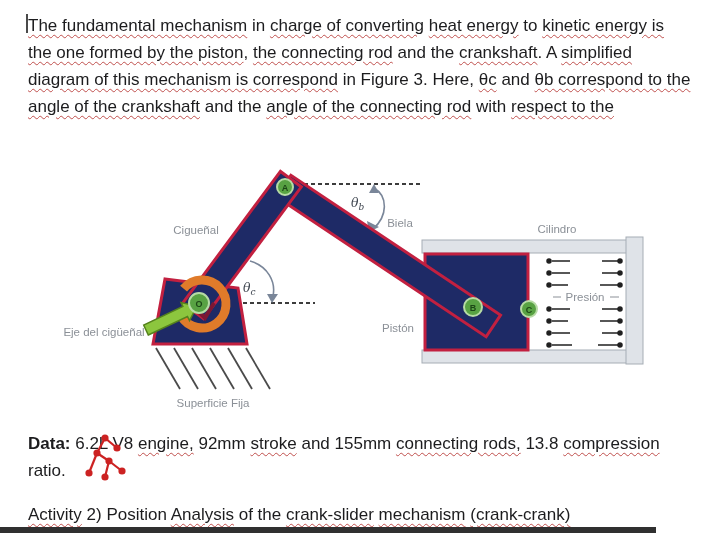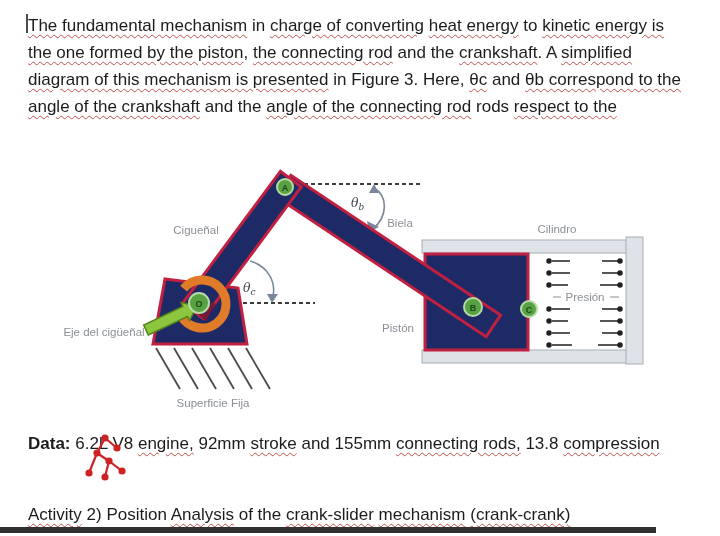--- a/index.html
+++ b/index.html
@@ -37,22 +37,22 @@
 </head>
 <body>
 
 <div class="page">
 
   <div id="cursor"></div>
 
   <div id="paragraph" class="textblock">
       <div class="tline"><span class="sq">The fundamental mechanism</span><span> in </span><span class="sq">charge of converting</span><span> </span><span class="sq">heat energy</span><span> to </span><span class="sq">kinetic energy is</span></div>
       <div class="tline"><span class="sq">the one formed by the piston</span><span>, </span><span class="sq">the connecting rod</span><span> and the </span><span class="sq">crankshaft</span><span>. A </span><span class="sq">simplified</span></div>
-      <div class="tline"><span class="sq">diagram of this mechanism is presented</span><span> in Figure 3. Here, </span><span class="sq">θc</span><span> and </span><span class="sq">θb correspond to the</span></div>
-      <div class="tline"><span class="sq">angle of the crankshaft</span><span> and the </span><span class="sq">angle of the connecting rod</span><span> rods </span><span class="sq">respect to the</span></div>
+      <div class="tline"><span class="sq">diagram of this mechanism is correspond</span><span> in Figure 3. Here, </span><span class="sq">θc</span><span> and </span><span class="sq">θb correspond to the</span></div>
+      <div class="tline"><span class="sq">angle of the crankshaft</span><span> and the </span><span class="sq">angle of the connecting rod</span><span> with </span><span class="sq">respect to the</span></div>
     </div>
 
   <div id="figure-wrap">
   <svg width="720" height="536" viewBox="0 0 720 536">
 
     <line x1="297" y1="184" x2="420" y2="184" stroke="#3c3c3c" stroke-width="2" stroke-dasharray="4 3"></line>
     <line x1="222" y1="303" x2="315" y2="303" stroke="#3c3c3c" stroke-width="2" stroke-dasharray="4 3"></line>
 
     <path d="M 374 188 C 388 196 388 216 373 229" fill="none" stroke="#7a8699" stroke-width="1.6"></path>
     <polygon points="374,184 369,193 379,193" fill="#7a8699"></polygon>
@@ -163,20 +163,21 @@
     <text x="400" y="227" text-anchor="middle" class="glabel">Biela</text>
     <text x="104" y="336" text-anchor="middle" class="glabel" font-size="11">Eje del cigüeñal</text>
     <text x="213" y="407" text-anchor="middle" class="glabel" font-size="11">Superficie Fija</text>
     <text x="398" y="332" text-anchor="middle" class="glabel" font-size="12">Pistón</text>
     <text x="557" y="233" text-anchor="middle" class="glabel" font-size="12">Cilindro</text>
   </svg>
   </div>
 
   <div id="datablock" class="textblock">
       <div class="tline"><span class="bold">Data:</span><span> 6.2L V8 </span><span class="sq">engine,</span><span> 92mm </span><span class="sq">stroke</span><span> and 155mm </span><span class="sq">connecting rods,</span><span> 13.8 </span><span class="sq">compression</span></div>
+      <div class="tline"><span>ratio.</span></div>
     </div>
 
   <svg id="logo" width="46" height="50" viewBox="0 0 46 50">
     <g stroke="#cc2222" stroke-width="2.2">
       <line x1="21" y1="5" x2="33" y2="15"></line>
       <line x1="21" y1="5" x2="13" y2="20"></line>
       <line x1="13" y1="20" x2="25" y2="28"></line>
       <line x1="25" y1="28" x2="38" y2="38"></line>
       <line x1="25" y1="28" x2="21" y2="44"></line>
       <line x1="13" y1="20" x2="5" y2="40"></line>

